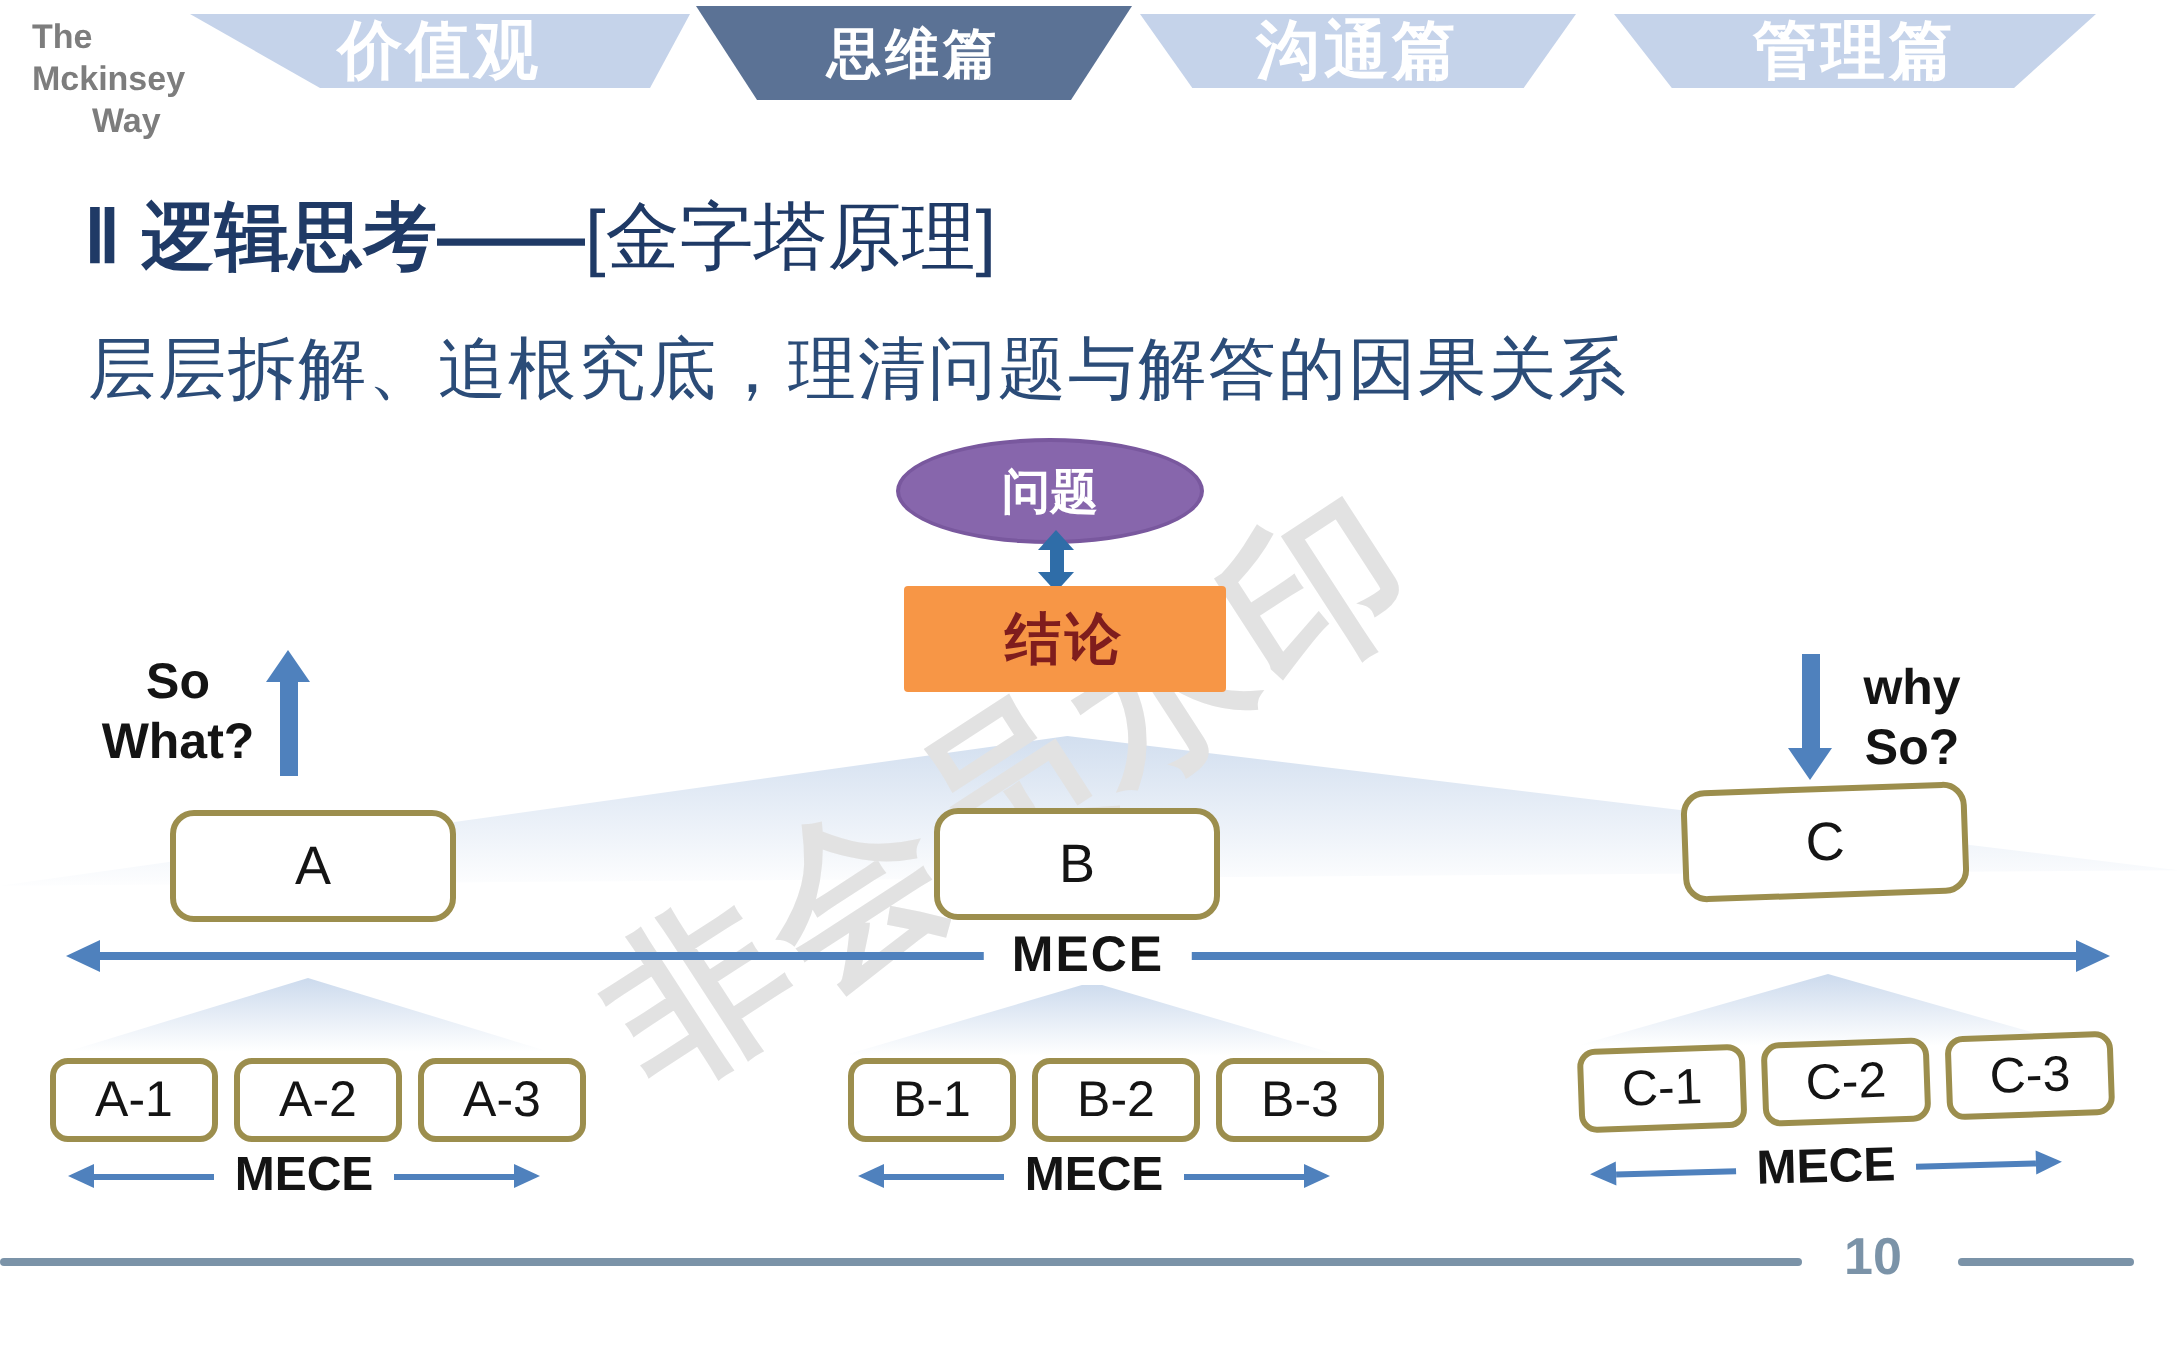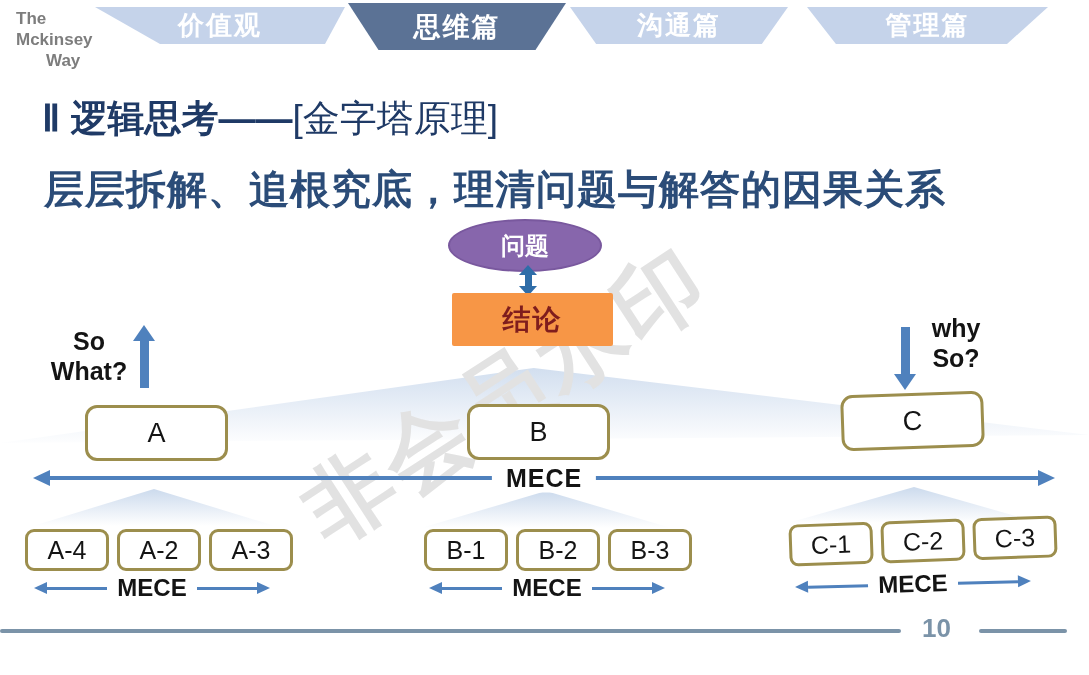--- a/index.html
+++ b/index.html
@@ -9,34 +9,34 @@
   
   .logo { position:absolute; left:16px; top:8px; z-index:3;
           font-family:Liberation Sans, sans-serif; font-weight:700;
           color:var(--logo-color); font-size:17px; line-height:21px; }
   .logo .l3 { padding-left:30px; }
   .logo div { white-space:nowrap; }
 
   
   .tab { position:absolute; display:flex; align-items:center; justify-content:center;
          background:var(--tab-inactive); color:var(--tab-text);
-         font-size:26px; font-weight:700; letter-spacing:2px; z-index:3; }
+         font-size:32px; font-weight:700; letter-spacing:2px; z-index:3; }
   .tab.t1 { left:95px;  top:7px; width:250px; height:37px; clip-path:polygon(0 0,100% 0,92% 100%,26% 100%); }
   .tab.t2 { left:348px; top:3px; width:218px; height:47px; clip-path:polygon(0 0,100% 0,86% 100%,14% 100%);
             background:var(--tab-active); font-size:27px; }
   .tab.t3 { left:570px; top:7px; width:218px; height:37px; clip-path:polygon(0 0,100% 0,88% 100%,12% 100%); }
   .tab.t4 { left:807px; top:7px; width:241px; height:37px; clip-path:polygon(0 0,100% 0,83% 100%,12% 100%); }
 
   
   .title { position:absolute; left:42px; top:94px; z-index:3; color:var(--title-color);
            font-size:37px; white-space:nowrap; }
   .title .main { font-weight:800; }
   .title .bracket { font-weight:500; }
   .subtitle { position:absolute; left:44px; top:162px; z-index:3; color:var(--subtitle-color);
-              font-size:40px; font-weight:700; letter-spacing:1px; white-space:nowrap; }
+              font-size:34px; font-weight:400; letter-spacing:1px; white-space:nowrap; }
 
   
   .watermark { position:absolute; left:345px; top:452px; z-index:2;
                transform:rotate(-33deg); transform-origin:0 100%;
                font-size:88px; font-weight:700; letter-spacing:4px;
                color:var(--watermark-color); white-space:nowrap; pointer-events:none; }
 
   
   .fan { position:absolute; z-index:1;
          background:linear-gradient(180deg, var(--tri-fill), rgba(255,255,255,0)); }
@@ -60,21 +60,21 @@
   .varrow .hu { width:0; height:0; border-left:9px solid transparent; border-right:9px solid transparent;
                 border-bottom:10px solid var(--arrow-dark); }
   .varrow .sh { width:7px; height:11px; background:var(--arrow-dark); }
   .varrow .hd { width:0; height:0; border-left:9px solid transparent; border-right:9px solid transparent;
                 border-top:10px solid var(--arrow-dark); }
 
   
   .sidetext { position:absolute; z-index:3; color:var(--text-dark); font-size:25px; font-weight:600;
               text-align:center; line-height:30px; }
   .sowhat { left:43px;  top:326px; width:92px; }
-  .whyso  { left:920px; top:313px; width:72px; }
+  .whyso  { left:920px; top:329px; width:72px; }
 
   .bigvarrow { position:absolute; z-index:3; display:flex; flex-direction:column; align-items:center; }
   .bigvarrow.up { left:133px; top:325px; }
   .bigvarrow.down { left:894px; top:327px; }
   .bigvarrow .head-up { width:0; height:0; border-left:11px solid transparent; border-right:11px solid transparent;
                         border-bottom:16px solid var(--arrow-blue); }
   .bigvarrow .head-dn { width:0; height:0; border-left:11px solid transparent; border-right:11px solid transparent;
                         border-top:16px solid var(--arrow-blue); }
   .bigvarrow .shaft { width:9px; height:47px; background:var(--arrow-blue); }
 
@@ -205,21 +205,21 @@
 
   <div class="mece-main">
     <div class="hl"></div>
     <div class="hshaft"></div>
     <div class="hr"></div>
     <div class="mece-main-label">MECE</div>
   </div>
 
   <div class="grp ga">
     <div class="sub">
-        <span>A-4</span>
+        <span>A-1</span>
       </div>
     <div class="sub">
         <span>A-2</span>
       </div>
     <div class="sub">
         <span>A-3</span>
       </div>
   </div>
   <div class="grp gb">
     <div class="sub">

